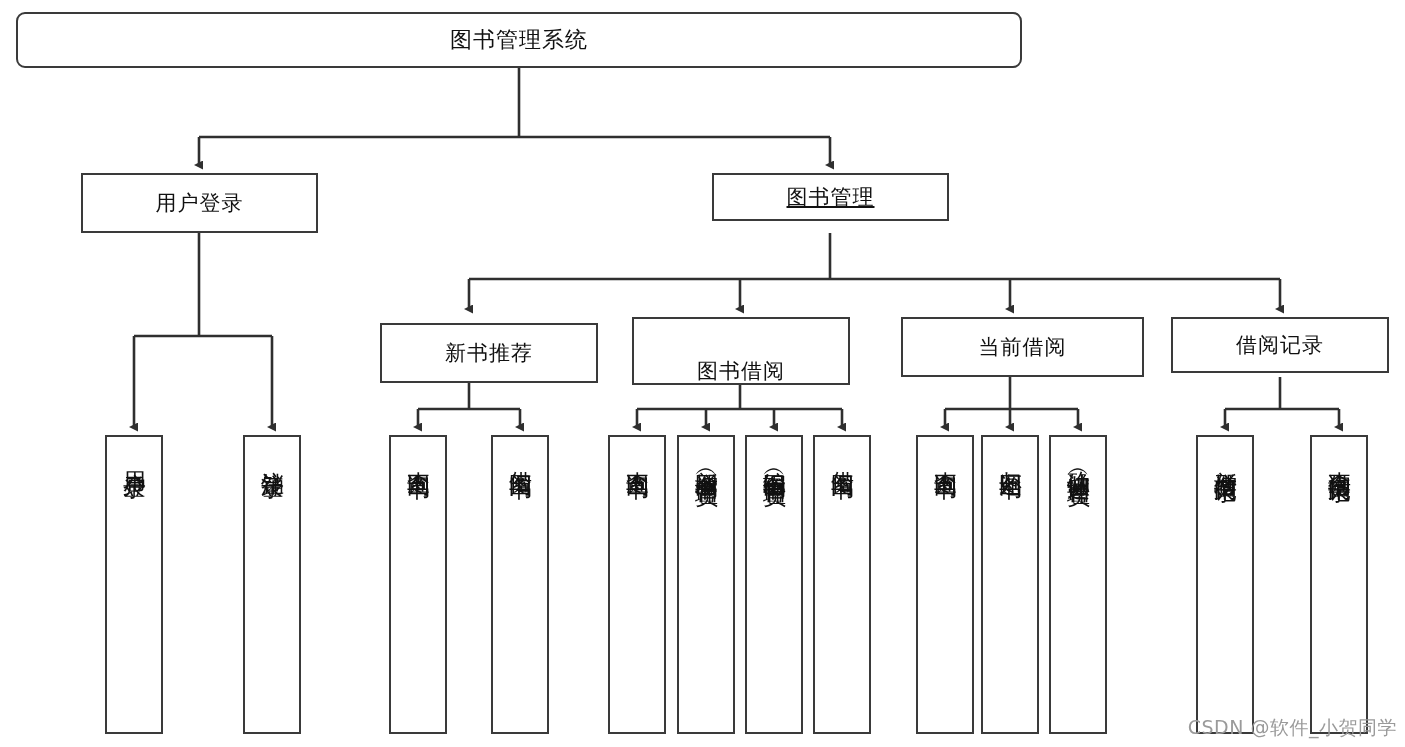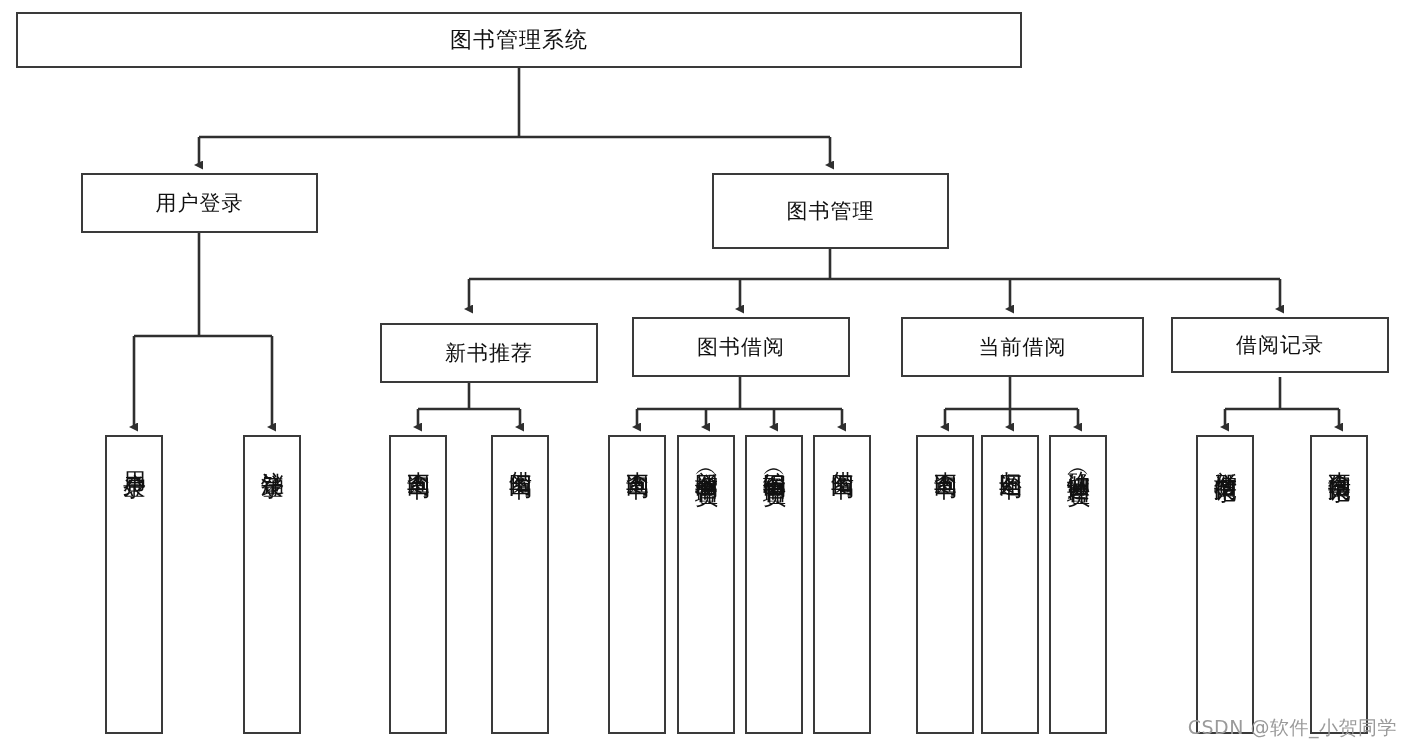--- a/index.html
+++ b/index.html
@@ -122,35 +122,35 @@
       <path d="M1010,409 L1010,427" marker-end="url(#arrow)"></path>
       <path d="M1078,409 L1078,427" marker-end="url(#arrow)"></path>
 
       <path d="M1280,377 L1280,409"></path>
       <path d="M1225,409 L1339,409"></path>
       <path d="M1225,409 L1225,427" marker-end="url(#arrow)"></path>
       <path d="M1339,409 L1339,427" marker-end="url(#arrow)"></path>
     </g>
   </svg>
 
-  <div class="node root horizontal" style="left:16px; top:12px; width:1006px; height:56px;">
+  <div class="node root horizontal" style="left:16px; top:12px; width:1006px; height:56px;border-radius:9px;">
     <span class="node-label">图书管理系统</span>
   </div>
 
   <div class="node horizontal" style="left:81px; top:173px; width:237px; height:60px;">
     <span class="node-label">用户登录</span>
   </div>
-  <div class="node horizontal" style="left:712px; top:173px; width:237px; height:76px;">
+  <div class="node horizontal" style="left:712px; top:173px; width:237px; height:48px;text-decoration:underline;">
     <span class="node-label">图书管理</span>
   </div>
 
   <div class="node horizontal" style="left:360px; top:323px; width:218px; height:60px;margin-left:20px;">
     <span class="node-label">新书推荐</span>
   </div>
-  <div class="node horizontal" style="left:632px; top:317px; width:218px; height:60px;">
+  <div class="node horizontal" style="left:632px; top:317px; width:218px; height:68px;align-items:flex-end;">
     <span class="node-label">图书借阅</span>
   </div>
   <div class="node horizontal" style="left:901px; top:317px; width:243px; height:60px;">
     <span class="node-label">当前借阅</span>
   </div>
   <div class="node horizontal" style="left:1171px; top:317px; width:218px; height:56px;">
     <span class="node-label">借阅记录</span>
   </div>
 
   <div class="node vertical" style="left:105px; top:435px; width:58px; height:299px;">

